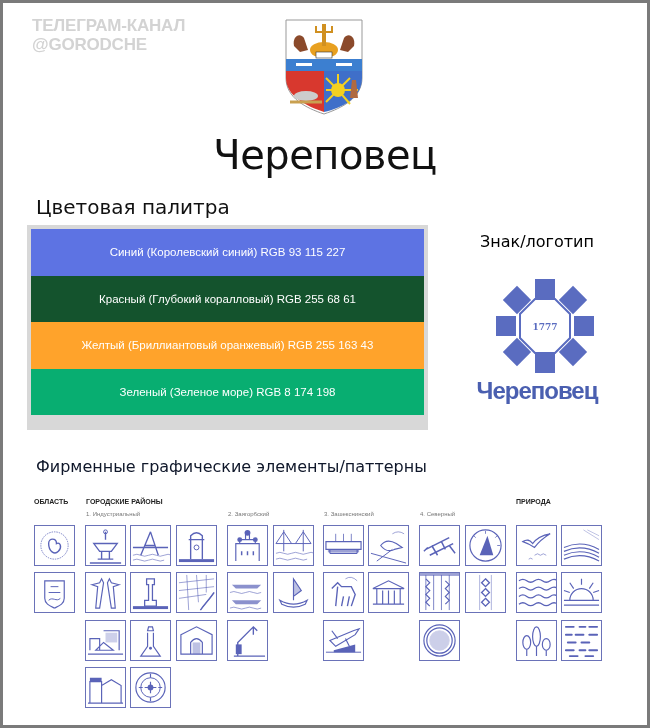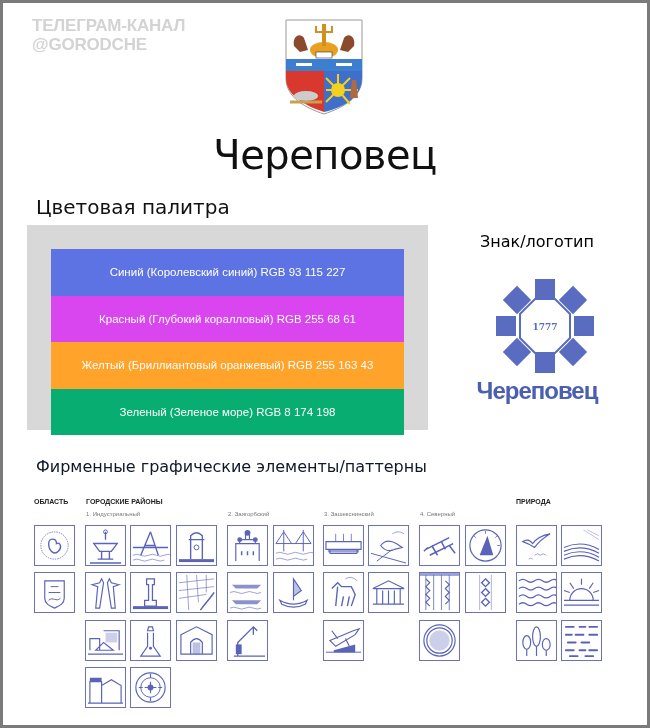--- a/index.html
+++ b/index.html
@@ -3,21 +3,21 @@
   <meta charset="utf-8">
   <style>
     * { box-sizing: border-box; margin: 0; padding: 0; }
     html, body { width: 650px; height: 728px; overflow: hidden; background: #7a7a7a; }
     body { font-family: "DejaVu Sans", "Liberation Sans", sans-serif; position: relative; }
     .frame { position: absolute; left: 3px; top: 3px; width: 644px; height: 722px; background: #ffffff; }
     .watermark { position: absolute; left: 32px; top: 16px; color: #d3d3d3; font-family: "Liberation Sans", sans-serif; font-weight: bold; font-size: 17px; line-height: 19px; letter-spacing: -0.2px; }
     .coat { position: absolute; left: 282px; top: 16px; width: 84px; height: 100px; }
     .title { position: absolute; left: 0; top: 132px; width: 650px; text-align: center; font-family: "DejaVu Sans", sans-serif; font-size: 40px; color: #111; letter-spacing: -0.5px; }
     .palette-h { position: absolute; left: 36px; top: 195px; font-size: 20px; color: #111; font-family: "DejaVu Sans", sans-serif; }
-    .palette { position: absolute; left: 27px; top: 225px; width: 401px; height: 205px; background: #d8d8d8; padding: 24px; }
+    .palette { position: absolute; left: 27px; top: 225px; width: 401px; height: 205px; background: #d8d8d8; padding: 4px; }
     .swatch { height: 46.5px; display: flex; align-items: center; justify-content: center; color: #fff; font-family: "Liberation Sans", sans-serif; font-size: 11.5px; }
     .logo-h { position: absolute; left: 480px; top: 232px; font-size: 16px; color: #000000; font-family: "DejaVu Sans", sans-serif; }
     .logo { position: absolute; left: 480px; top: 275px; width: 130px; height: 135px; }
     .logo-text { position: absolute; left: 472px; top: 377px; width: 130px; text-align: center; font-family: "Liberation Sans", sans-serif; font-weight: bold; font-size: 24px; color: #4a5fb0; letter-spacing: -1px; }
     .patterns-h { position: absolute; left: 36px; top: 457px; font-size: 16px; color: #0f172a; font-family: "DejaVu Sans", sans-serif; }
     .grp-label { position: absolute; font-family: "Liberation Sans", sans-serif; font-weight: bold; font-size: 7px; color: #222; }
     .sub-label { position: absolute; font-family: "Liberation Sans", sans-serif; font-size: 6px; color: #777; }
     .icon { position: absolute; width: 41px; height: 41px; border: 1.2px solid #6a72b8; background: #fff; }
     .icon svg { width: 100%; height: 100%; display: block; }
   </style>
@@ -66,21 +66,21 @@
   </svg>
 </div>
 
 <div class="title">Череповец</div>
 
 <div class="palette-h">Цветовая палитра</div>
 <div class="palette">
   <div class="swatch" id="sw0" style="background: rgb(93, 115, 227);">
       <span>Синий (Королевский синий) RGB 93 115 227</span>
     </div>
-  <div class="swatch" id="sw1" style="background: #d946ef;">
+  <div class="swatch" id="sw1" style="background: #14532d;">
       <span>Красный (Глубокий коралловый) RGB 255 68 61</span>
     </div>
   <div class="swatch" id="sw2" style="background: rgb(255, 163, 43);">
       <span>Желтый (Бриллиантовый оранжевый) RGB 255 163 43</span>
     </div>
   <div class="swatch" id="sw3" style="background: rgb(8, 174, 113);">
       <span>Зеленый (Зеленое море) RGB 8 174 198</span>
     </div>
 </div>
 

